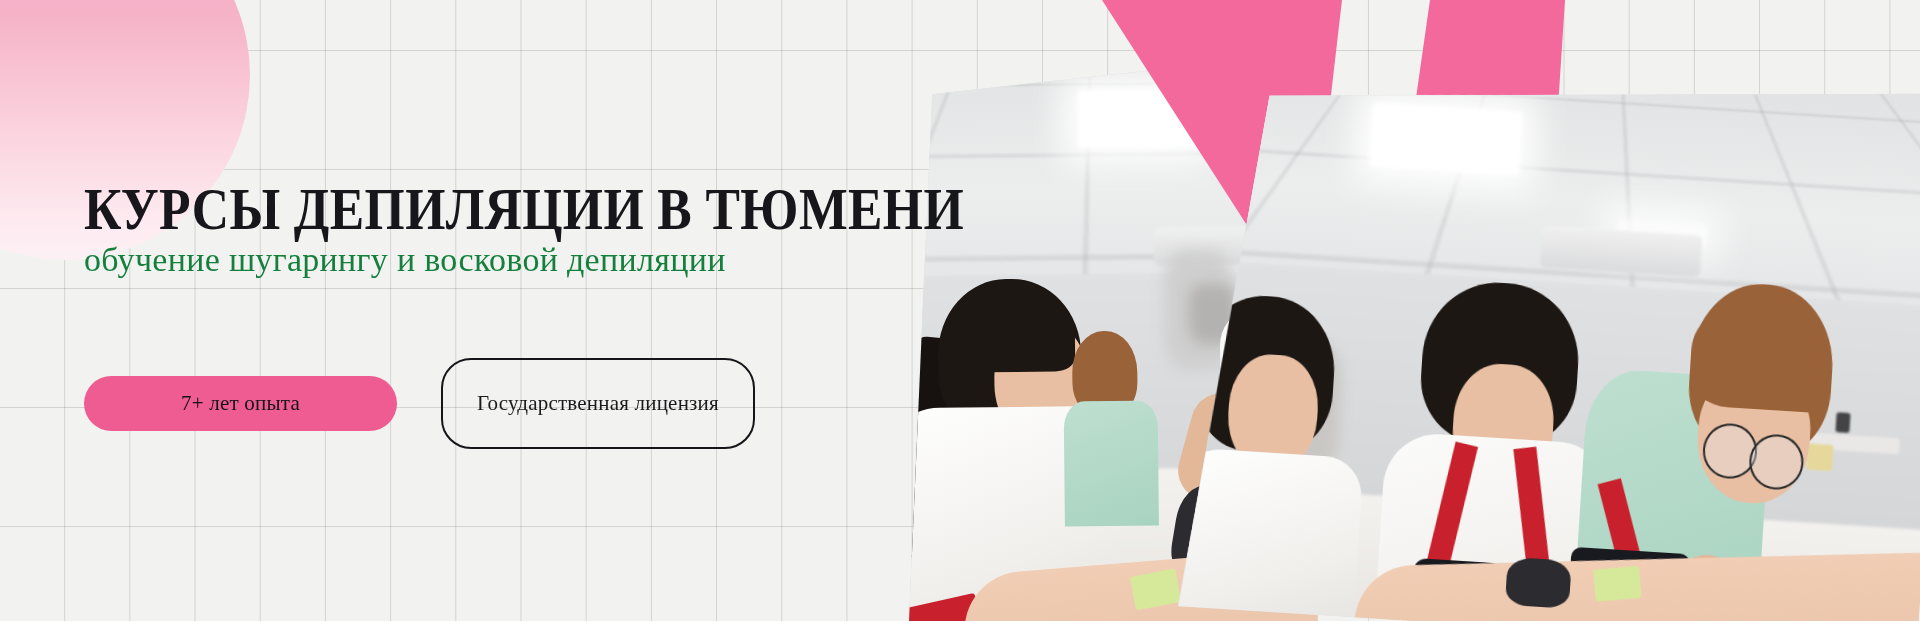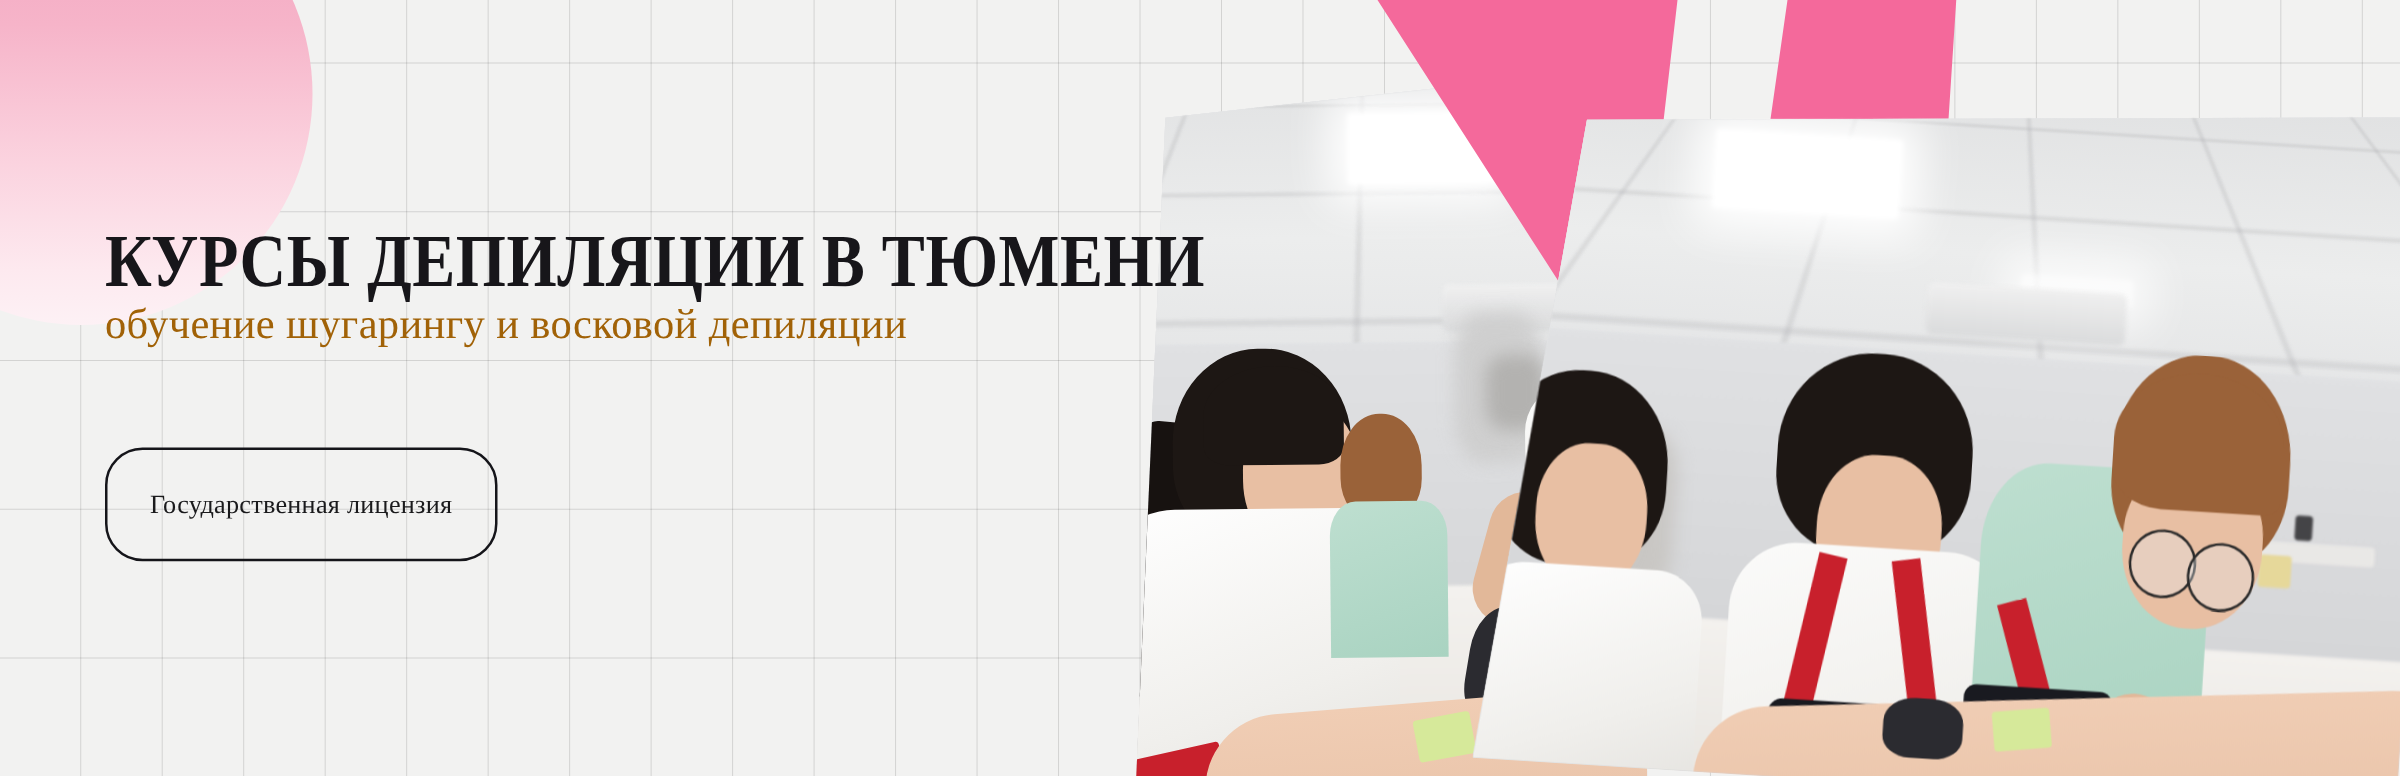--- a/index.html
+++ b/index.html
@@ -130,21 +130,21 @@
     position:absolute;left:84px;top:139px;
     font-family:"Liberation Serif", serif;
     font-size:60px;line-height:1;color:#17161a;
     letter-spacing:.5px;
     transform:scaleX(.86);transform-origin:left center;
     white-space:nowrap;
   }
   .subtitle{
     position:absolute;left:84px;top:241px;
     font-family:"Liberation Serif", serif;
-    font-size:34px;line-height:1.1;color:#a16207;
+    font-size:34px;line-height:1.1;color:#15803d;
     letter-spacing:.3px;white-space:nowrap;
   }
   .badges{position:absolute;left:84px;top:358px;display:flex;align-items:center;gap:44px;}
   .badge{
     display:flex;align-items:center;justify-content:center;
     font-family:"Liberation Serif", serif;
     font-size:21px;color:#1a1a1c;letter-spacing:.2px;
     height:55px;border-radius:30px;white-space:nowrap;
   }
   .badge-filled{
@@ -263,17 +263,18 @@
       <div class="strip" style="left:56%;bottom:6%;width:46px;height:32px;transform:rotate(-8deg);"></div>
     </div>
   </div>
 
   <div class="content">
     <h1 class="title">КУРСЫ ДЕПИЛЯЦИИ В ТЮМЕНИ</h1>
 
     <div class="subtitle">обучение шугарингу и восковой депиляции</div>
 
     <div class="badges">
+      <div class="badge badge-filled">7+ лет опыта</div>
       <div class="badge badge-outline">Государственная лицензия</div>
     </div>
   </div>
 
 </div>
 
 </body></html>

